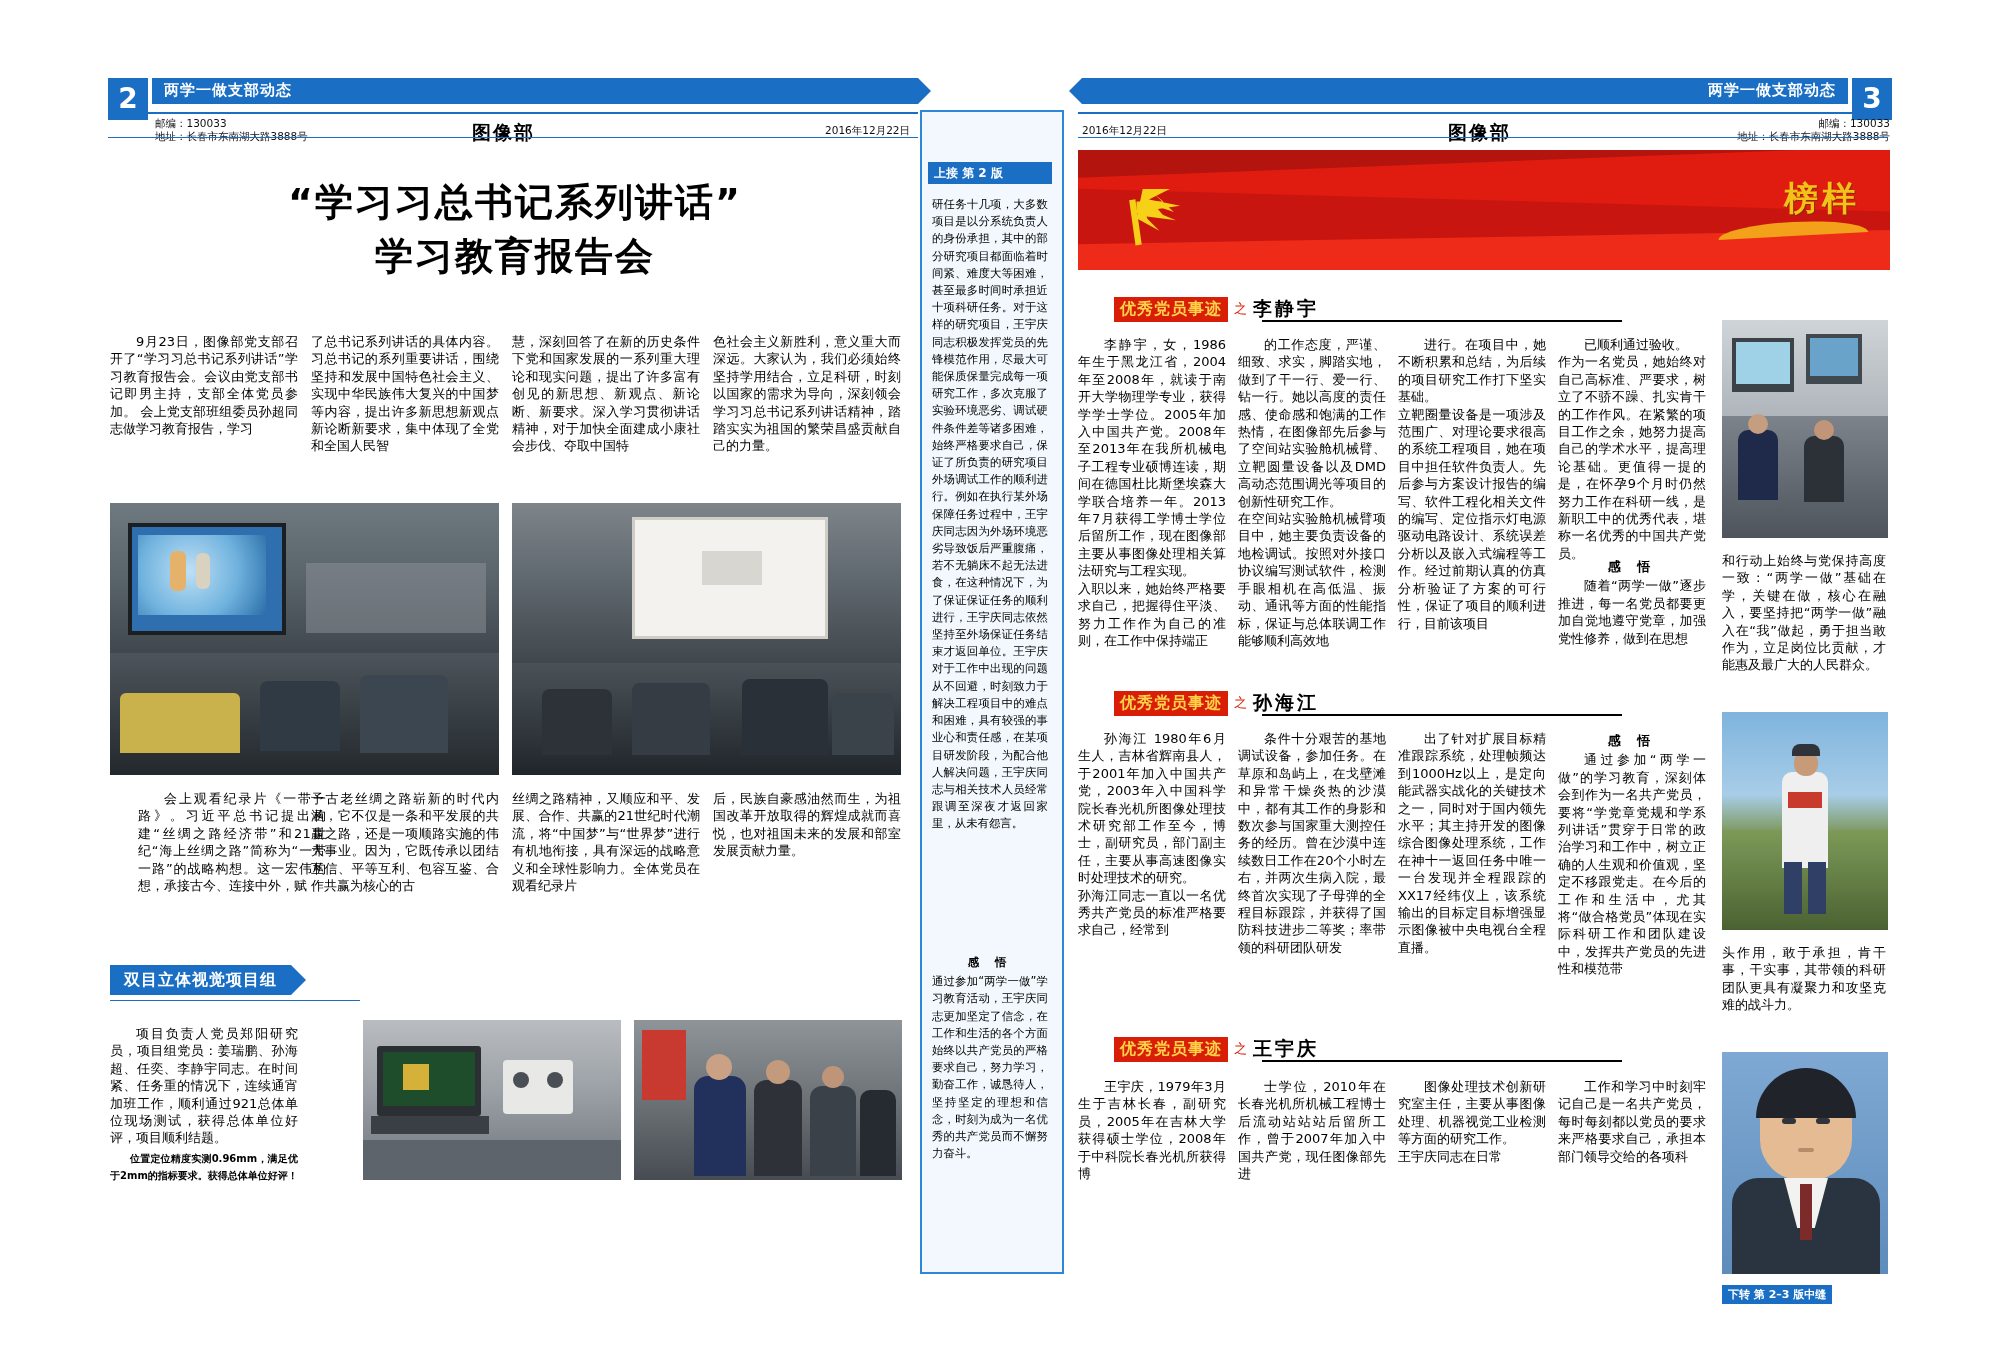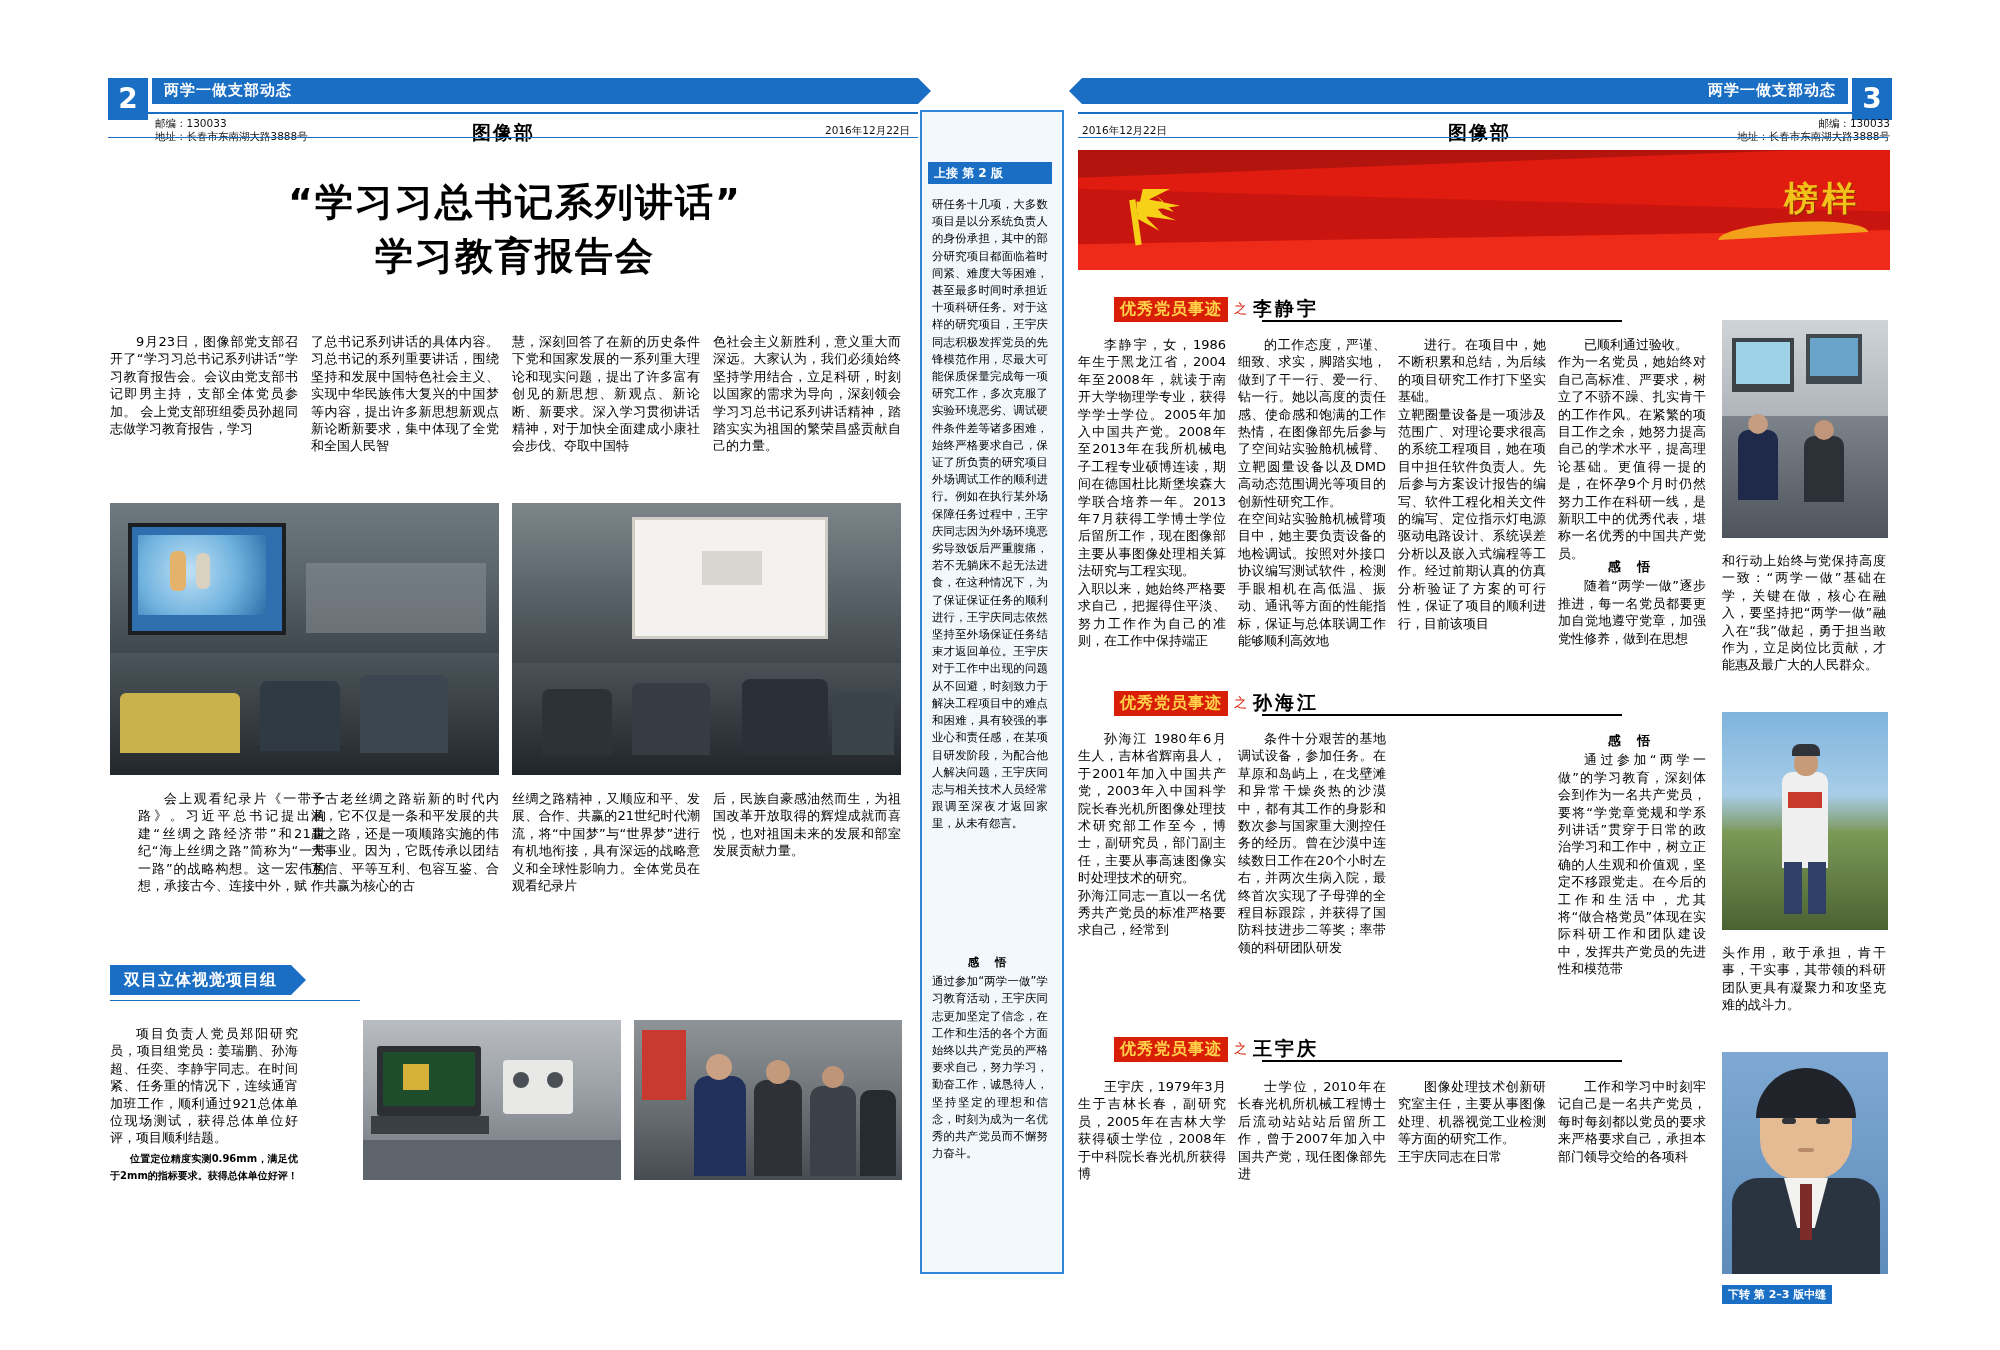--- a/index.html
+++ b/index.html
@@ -237,20 +237,21 @@
   <div class="story-hd" style="left:1078px;top:690px;">
     <span class="tag">优秀党员事迹</span>
     <span class="zhi">之</span>
     <span class="name">孙海江</span>
   </div>
   <div class="story-rule" style="left:1262px;top:714px;width:360px;"></div>
 
   <div class="col just indent" style="left:1078px;top:730px;width:148px;white-space:pre-line;">孙海江 1980年6月生人，吉林省辉南县人，于2001年加入中国共产党，2003年入中国科学院长春光机所图像处理技术研究部工作至今，博士，副研究员，部门副主任，主要从事高速图像实时处理技术的研究。
 孙海江同志一直以一名优秀共产党员的标准严格要求自己，经常到</div>
   <div class="col just indent" style="left:1238px;top:730px;width:148px;white-space:pre-line;">条件十分艰苦的基地调试设备，参加任务。在草原和岛屿上，在戈壁滩和异常干燥炎热的沙漠中，都有其工作的身影和数次参与国家重大测控任务的经历。曾在沙漠中连续数日工作在20个小时左右，并两次生病入院，最终首次实现了子母弹的全程目标跟踪，并获得了国防科技进步二等奖；率带领的科研团队研发</div>
+  <div class="col just indent" style="left:1398px;top:730px;width:148px;white-space:pre-line;">出了针对扩展目标精准跟踪系统，处理帧频达到1000Hz以上，是定向能武器实战化的关键技术之一，同时对于国内领先水平；其主持开发的图像综合图像处理系统，工作在神十一返回任务中唯一一台发现并全程跟踪的XX17经纬仪上，该系统输出的目标定目标增强显示图像被中央电视台全程直播。</div>
 
   <div class="col" style="left:1558px;top:730px;width:148px;">
     <span class="ganwu">感  悟</span>
     <span class="just indent" style="display:block;">通过参加“两学一做”的学习教育，深刻体会到作为一名共产党员，要将“学党章党规和学系列讲话”贯穿于日常的政治学习和工作中，树立正确的人生观和价值观，坚定不移跟党走。在今后的工作和生活中，尤其将“做合格党员”体现在实际科研工作和团队建设中，发挥共产党员的先进性和模范带</span>
   </div>
   <div class="col just" style="left:1722px;top:944px;width:164px;">头作用，敢于承担，肯干事，干实事，其带领的科研团队更具有凝聚力和攻坚克难的战斗力。</div>
 
   <div class="photo" style="left:1722px;top:712px;width:166px;height:218px;">
     <div class="ph-in" style="background:linear-gradient(180deg,#7fb4dd 0%,#a8cde8 38%,#7e9960 55%,#55703c 100%);"></div>
     <div style="position:absolute;left:0;top:118px;width:166px;height:100px;background:linear-gradient(180deg,#7d9a58,#4a6232);"></div>

